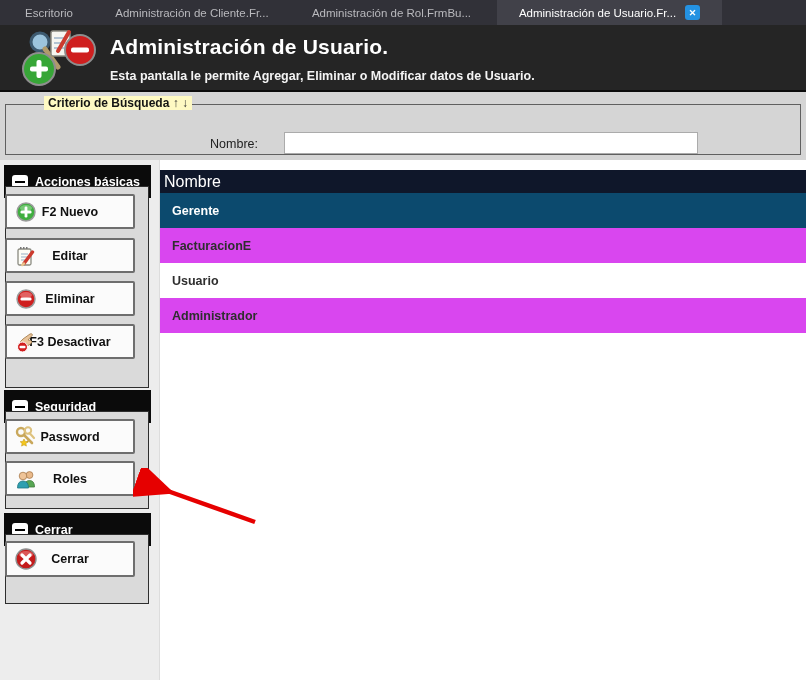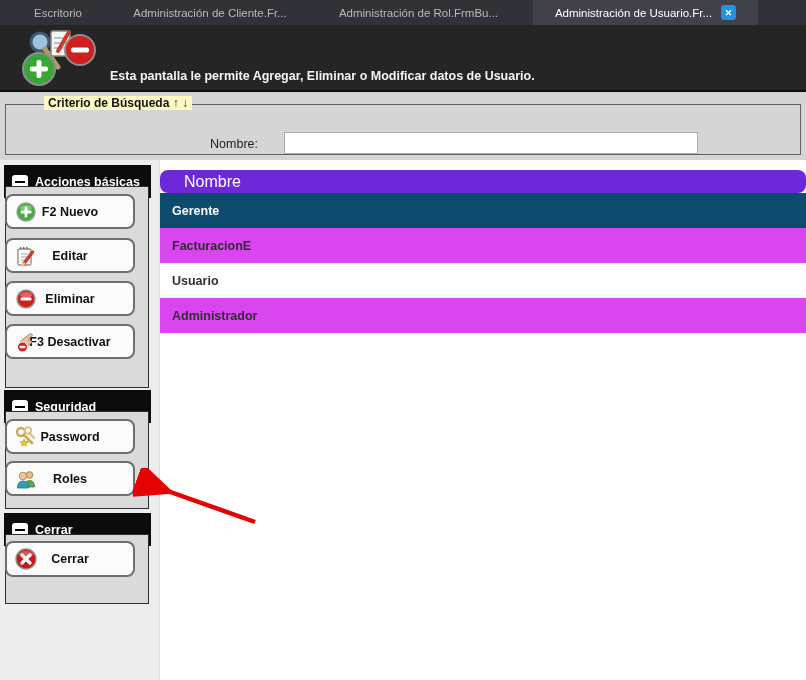--- a/index.html
+++ b/index.html
@@ -9,21 +9,21 @@
     -webkit-font-smoothing:antialiased;
   }
   
   .tabbar {
     position:absolute; left:0; top:0; width:806px; height:25px;
     background:#313138; display:flex; align-items:stretch;
     border-bottom:1px solid #17171a;
   }
   .tab {
     display:flex; align-items:center; justify-content:center;
-    color:#b9b9bd; font-size:11.5px; cursor:default; box-sizing:border-box;margin-left:9px;
+    color:#b9b9bd; font-size:11.5px; cursor:default; box-sizing:border-box;
   }
   .tab.active { background:#414149; color:#ffffff; }
   .tab-close {
     display:inline-flex; align-items:center; justify-content:center;
     width:15px; height:15px; margin-left:9px; border-radius:3px;
     background:#2492e2; color:#fff; font-size:9px; font-weight:bold;
   }
   
   .appheader {
     position:absolute; left:0; top:25px; width:806px; height:67px;
@@ -78,33 +78,33 @@
   .collapse-box::after {
     content:""; position:absolute; left:3px; right:3px; top:5.5px; height:2px;
     background:#000;
   }
   .group-body {
     position:absolute; left:5px; width:144px;
     background:#dadada; border:1px solid #2e2e2e; box-sizing:border-box;
   }
   .side-btn {
     position:absolute; left:5px; width:130px; height:35px;
-    background:#fbfbfb; border:2px solid #6e6e6e; border-radius:8px;
+    background:#fbfbfb; border:2px solid #6e6e6e; border-radius:2px;
     box-sizing:border-box; display:flex; align-items:center; justify-content:center;
     font-size:12.5px; font-weight:bold; color:#101010; cursor:pointer;
   }
   .side-btn .btn-icon {
     position:absolute; left:7px; top:50%; transform:translateY(-50%);
     width:24px; height:24px; display:flex; align-items:center; justify-content:center;
   }
   
   .table { position:absolute; left:160px; top:170px; width:646px; }
   .table-header {
-    height:23px; background:#6d28d9; color:#ffffff; font-size:16px;
-    display:flex; align-items:center; padding-left:24px;border-radius:8px;
+    height:23px; background:#0f172a; color:#ffffff; font-size:16px;
+    display:flex; align-items:center; padding-left:4px;
   }
   .trow {
     height:35px; display:flex; align-items:center; padding-left:12px;
     font-size:12.5px; font-weight:bold; color:#2e2e2e; cursor:pointer;
   }
   .trow.selected { background:#0c4a6e; color:#ffffff; }
   .trow.alt { background:#d946ef; }
   .trow.plain { background:#ffffff; }
   
   .pointer-arrow { position:absolute; left:133px; top:468px; pointer-events:none; }
@@ -144,20 +144,21 @@
         <line x1="55" y1="3" x2="44" y2="22" stroke="#cc3a2e" stroke-width="4" stroke-linecap="round"></line>
 
         <circle cx="66" cy="21" r="15" fill="#cf1f1f" stroke="#8e8e8e" stroke-width="2"></circle>
         <rect x="57" y="18.5" width="18" height="5" rx="2" fill="#ffffff"></rect>
 
         <circle cx="25" cy="40" r="16" fill="#37a637" stroke="#8e8e8e" stroke-width="2"></circle>
         <rect x="16" y="37.5" width="18" height="5" rx="2" fill="#ffffff"></rect>
         <rect x="22.5" y="31" width="5" height="18" rx="2" fill="#ffffff"></rect>
       </svg>
     </span>
+    <div class="title">Administración de Usuario.</div>
     <div class="subtitle">Esta pantalla le permite Agregar, Eliminar o Modificar datos de Usuario.</div>
   </div>
 
   <div class="criteria">
     <div class="groupbox">
       <div class="legend">
         <span>Criterio de Búsqueda</span>
         <span class="arrows">↑ ↓</span>
       </div>
       <div class="name-label">Nombre:</div>

